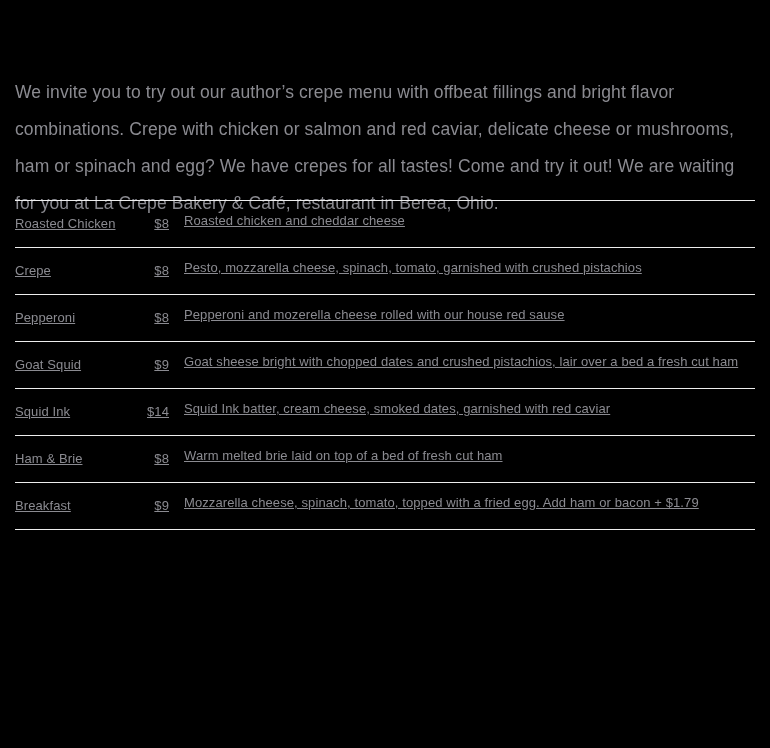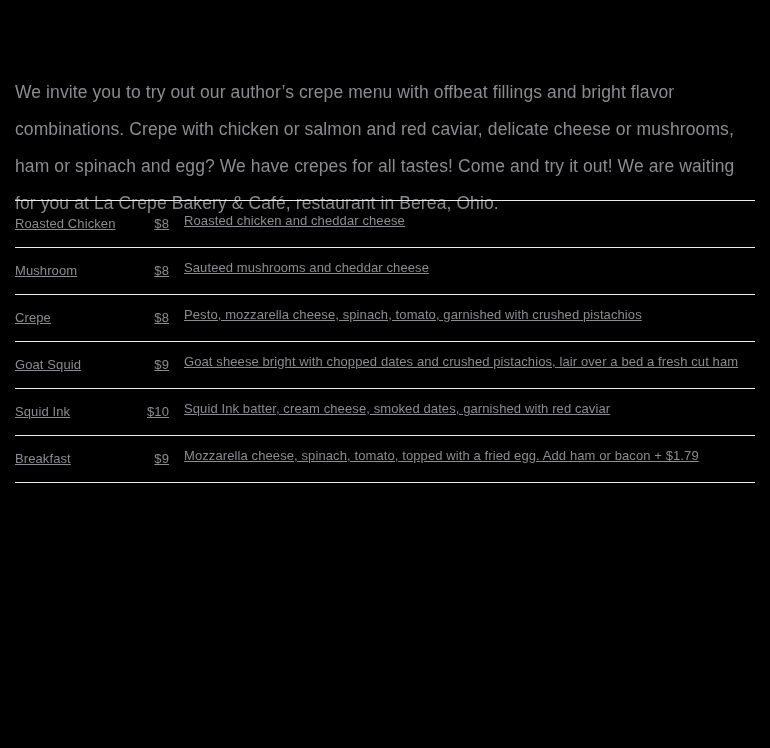--- a/index.html
+++ b/index.html
@@ -87,38 +87,43 @@
   </div>
 
   <table class="menu-table">
     <tbody>
         <tr style="border-bottom-color: rgb(237, 237, 237); border-top-color: rgb(237, 237, 237);">
           <td class="col-name">Roasted Chicken</td>
           <td class="col-price">$8</td>
           <td class="col-desc">Roasted chicken and cheddar cheese</td>
         </tr>
         <tr style="border-bottom-color: rgb(237, 237, 237);">
-          <td class="col-name">Mushroom</td>
-          <td class="col-price">$8</td>
-          <td class="col-desc">Sauteed mushrooms and cheddar cheese</td>
-        </tr>
-        <tr style="border-bottom-color: rgb(237, 237, 237);">
           <td class="col-name">Crepe</td>
           <td class="col-price">$8</td>
           <td class="col-desc">Pesto, mozzarella cheese, spinach, tomato, garnished with crushed pistachios</td>
+        </tr>
+        <tr style="border-bottom-color: rgb(237, 237, 237);">
+          <td class="col-name">Pepperoni</td>
+          <td class="col-price">$8</td>
+          <td class="col-desc">Pepperoni and mozerella cheese rolled with our house red sause</td>
         </tr>
         <tr style="border-bottom-color: rgb(237, 237, 237);">
           <td class="col-name">Goat Squid</td>
           <td class="col-price">$9</td>
           <td class="col-desc">Goat sheese bright with chopped dates and crushed pistachios, lair over a bed a fresh cut ham</td>
         </tr>
         <tr style="border-bottom-color: rgb(237, 237, 237); margin-left: 45px;">
           <td class="col-name">Squid Ink</td>
-          <td class="col-price">$10</td>
+          <td class="col-price">$14</td>
           <td class="col-desc">Squid Ink batter, cream cheese, smoked dates, garnished with red caviar</td>
+        </tr>
+        <tr style="border-bottom-color: rgb(237, 237, 237);">
+          <td class="col-name">Ham &amp; Brie</td>
+          <td class="col-price">$8</td>
+          <td class="col-desc">Warm melted brie laid on top of a bed of fresh cut ham</td>
         </tr>
         <tr style="border-bottom-color: rgb(237, 237, 237);">
           <td class="col-name">Breakfast</td>
           <td class="col-price">$9</td>
           <td class="col-desc">Mozzarella cheese, spinach, tomato, topped with a fried egg. Add ham or bacon + $1.79</td>
         </tr>
       </tbody>
   </table>
 
 </div>

